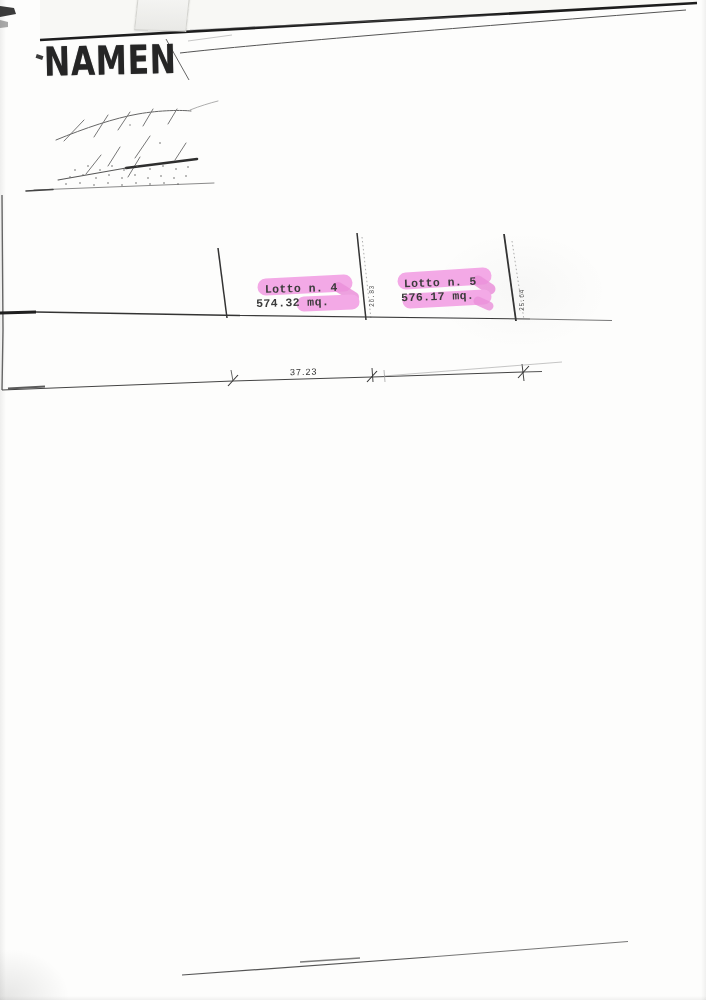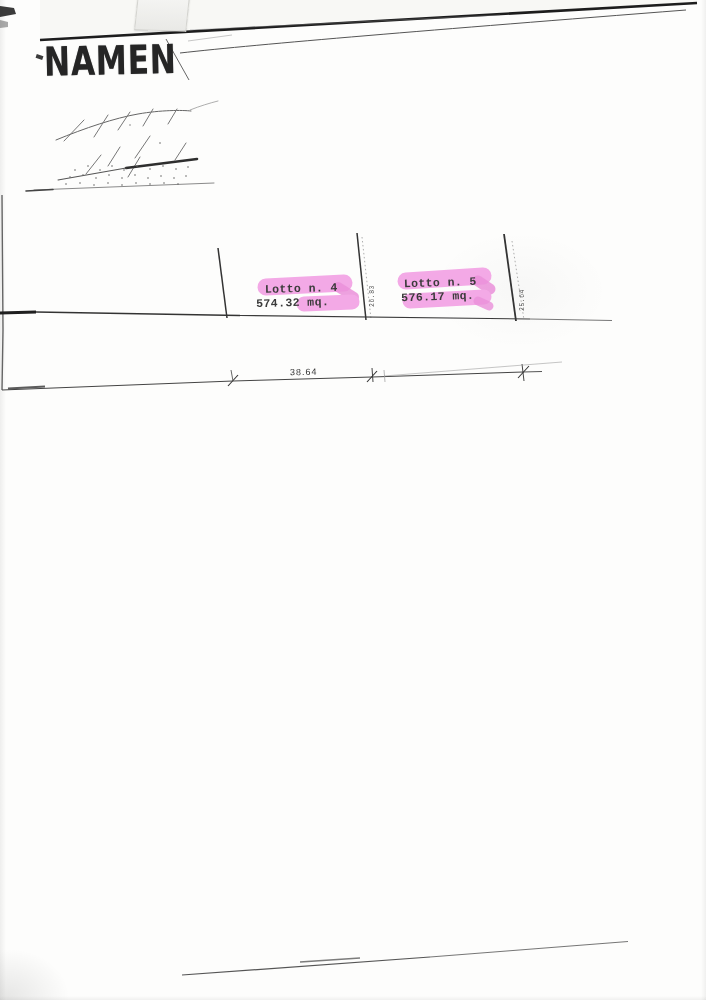--- a/index.html
+++ b/index.html
@@ -213,15 +213,15 @@
   </div>
 
   <div class="lot-label lot5">
     <div class="l1">Lotto n. 5</div>
     <div class="l2">576.17 mq.</div>
   </div>
 
   <div class="vdim center">26.83</div>
   <div class="vdim right">25.64</div>
 
-  <div class="hdim">38.64</div>
+  <div class="hdim">37.23</div>
 
 </div>
 
 </body></html>

